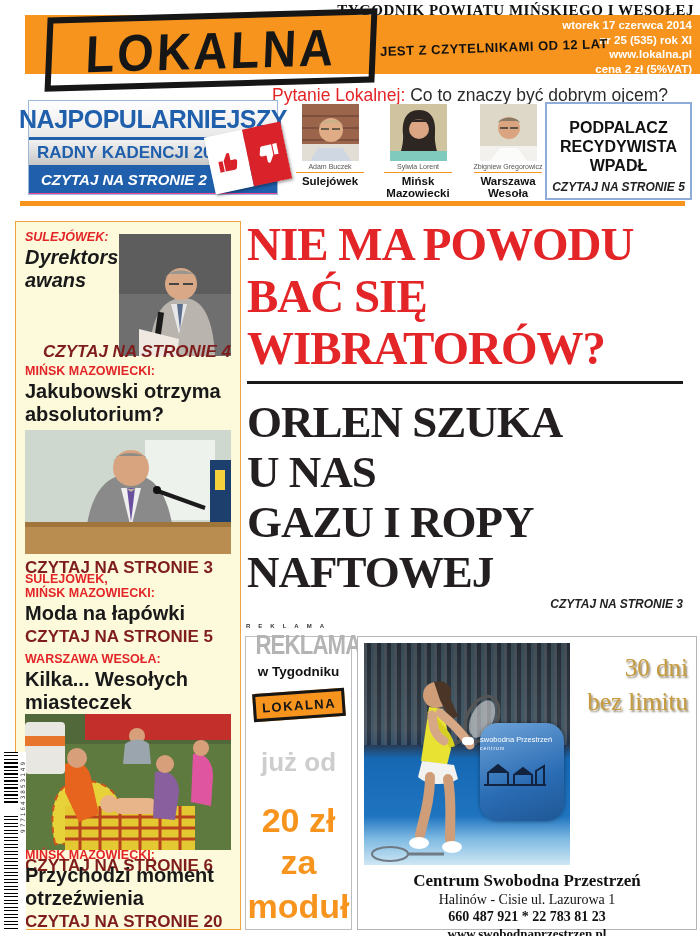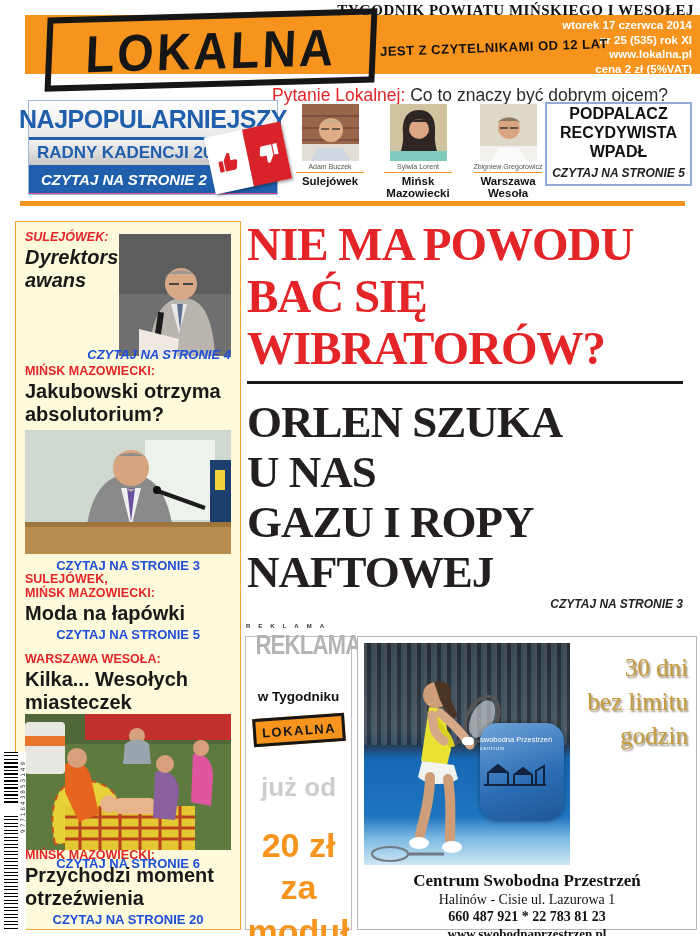--- a/index.html
+++ b/index.html
@@ -26,32 +26,32 @@
   .thumbs .half{width:50%;height:100%;display:flex;align-items:center;justify-content:center;}
   .thumbs .white{background:#fff;}
   .thumbs .red{background:#D9222A;}
 
   .candidate{top:104px;width:80px;text-align:center;}
   .candidate .photo{width:57px;height:57px;margin:0 auto;display:block;}
   .candidate .cname{font-size:7px;color:#555;margin-top:2px;}
   .candidate .cline{border-top:1px solid #F7941E;margin:2px 6px;}
   .candidate .cplace{font-size:11.5px;font-weight:bold;color:#111;}
 
-  .alert-box{left:545px;top:102px;width:143px;height:80px;border:2px solid #8FABD8;text-align:center;padding-top:0;background:#fff;}
+  .alert-box{left:545px;top:102px;width:143px;height:80px;border:2px solid #8FABD8;text-align:center;padding-top:14px;background:#fff;}
   .alert-box .aline{font-size:16px;font-weight:800;color:#111;line-height:19px;}
   .alert-box .acta{font-style:italic;font-size:12px;color:#222;margin-top:5px;font-weight:600;}
 
   .orange-rule{left:20px;top:201px;width:665px;height:5px;background:#F7941E;}
 
   
   .left-col{left:15px;top:221px;width:226px;height:709px;background:#FCFADB;border:1px solid #F2A33C;box-sizing:border-box;padding:8px 9px;overflow:hidden;}
   .story{position:relative;}
   .loc{color:#E32528;font-weight:800;font-size:12.5px;line-height:14px;white-space:pre-line;}
   .stitle{color:#191919;font-weight:800;font-size:20px;line-height:23px;margin-top:2px;}
-  .scta{color:#1d4ed8;font-weight:800;font-size:13px;text-align:center;}
+  .scta{color:#7f1d1d;font-weight:800;font-size:17px;text-align:left;}
   .s1{height:134px;font-style:italic;}
   .s1 .stitle{width:95px;}
   .s1 .simg{position:absolute;right:0;top:4px;}
   .s1 .scta{position:absolute;right:0;bottom:2px;}
   .s2{height:208px;}
   .s2 .simg{margin-top:4px;}
   .s3{height:80px;}
   .s4{height:196px;}
   .s5{height:72px;}
   .scta.mt{margin-top:2px;}
@@ -64,21 +64,21 @@
   
   .headline-red{left:247px;top:218px;width:450px;font-family:"Liberation Serif",serif;font-weight:bold;font-size:47px;line-height:52px;color:#E32528;letter-spacing:-1px;}
   .black-rule{left:247px;top:381px;width:436px;height:3px;background:#1a1a1a;}
   .headline-black{left:247px;top:397px;width:450px;font-family:"Liberation Serif",serif;font-weight:bold;font-size:45px;line-height:50px;color:#231f20;letter-spacing:-1px;}
   .main-cta{left:247px;top:597px;width:436px;text-align:right;font-style:italic;font-weight:800;font-size:12px;color:#222;}
 
   
   .rek-tiny{left:246px;top:623px;width:106px;text-align:left;font-size:6px;letter-spacing:8px;color:#333;font-weight:bold;}
   .rek-box{left:245px;top:636px;width:107px;height:294px;border:1px solid #bdbdbd;background:#fff;box-sizing:border-box;text-align:center;overflow:visible;}
   .rek-big{margin-top:-7px;font-weight:900;font-size:27px;color:#b4b4b4;transform:scaleX(.82);letter-spacing:-1px;}
-  .rek-line1{margin-top:28px;font-weight:800;font-size:13.5px;color:#111;}
+  .rek-line1{margin-top:3px;font-weight:800;font-size:13.5px;color:#111;}
   .rek-logo{margin:12px auto 0;width:86px;height:22px;background:#F7941E;border:3px solid #161616;transform:rotate(-4deg);display:flex;align-items:center;justify-content:center;}
   .rek-logo span{font-weight:900;font-size:13px;letter-spacing:1.5px;color:#161616;}
   .rek-od{margin-top:28px;font-weight:900;font-size:26px;color:#cdcdcd;}
   .rek-price{margin-top:22px;font-weight:900;font-size:34px;color:#F7941E;line-height:40px;}
   .rek-za{font-weight:900;font-size:34px;color:#F7941E;line-height:44px;}
   .rek-modul{font-weight:900;font-size:34px;color:#F7941E;line-height:44px;}
 
   
   .tennis-box{left:357px;top:636px;width:340px;height:294px;border:1px solid #b5b5b5;background:#fff;box-sizing:border-box;}
   .tennis-photo{position:absolute;left:6px;top:6px;width:206px;height:222px;overflow:hidden;background:
@@ -327,21 +327,20 @@
       </svg>
     </div>
     <svg width="80" height="18" viewBox="0 0 80 18" style="position:absolute;left:4px;bottom:2px;">
       <ellipse cx="22" cy="9" rx="18" ry="7" fill="none" stroke="#6f7a84" stroke-width="2"></ellipse>
       <path d="M40 9h36" stroke="#6f7a84" stroke-width="3"></path>
     </svg>
   </div>
   <div class="tennis-gold">
     <div>30 dni</div>
     <div>bez limitu</div>
-    <div>godzin</div>
   </div>
   <div class="tennis-contact">
     <div class="tc-name">Centrum Swobodna Przestrzeń</div>
     <div class="tc-addr">Halinów - Cisie ul. Lazurowa 1</div>
     <div class="tc-phone">660 487 921  *  22 783 81 23</div>
     <div class="tc-web">www.swobodnaprzestrzen.pl</div>
   </div>
 </div>
 
 </body></html>

